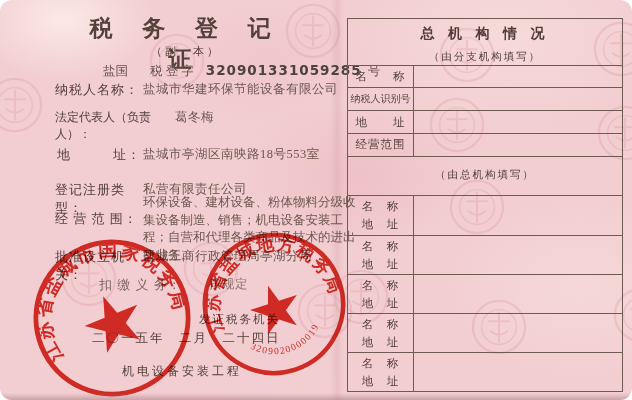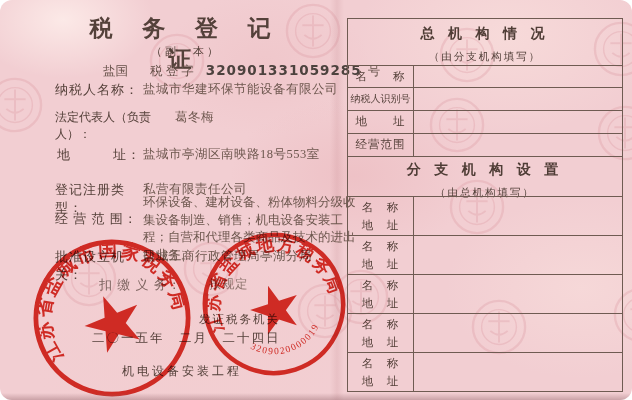--- a/index.html
+++ b/index.html
@@ -241,21 +241,20 @@
     <div class="trow simple">
       <div class="lcell">地　　址</div>
       <div class="vcell"></div>
     </div>
     <div class="trow simple">
       <div class="lcell">经营范围</div>
       <div class="vcell"></div>
     </div>
 
     <div class="thead" id="sec2-head">
-      <div class="t1">分 支 机 构 设 置</div>
       <div class="t2">（由总机构填写）</div>
     </div>
 
     <div class="trow pair">
       <div class="lcell">
         <span>名　称</span>
         <span>地　址</span>
       </div>
         <div class="vcell"></div>
     </div>

